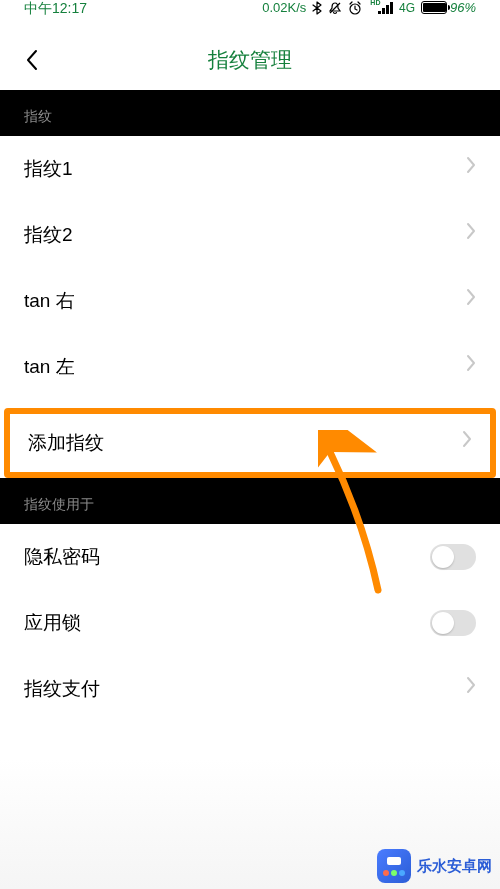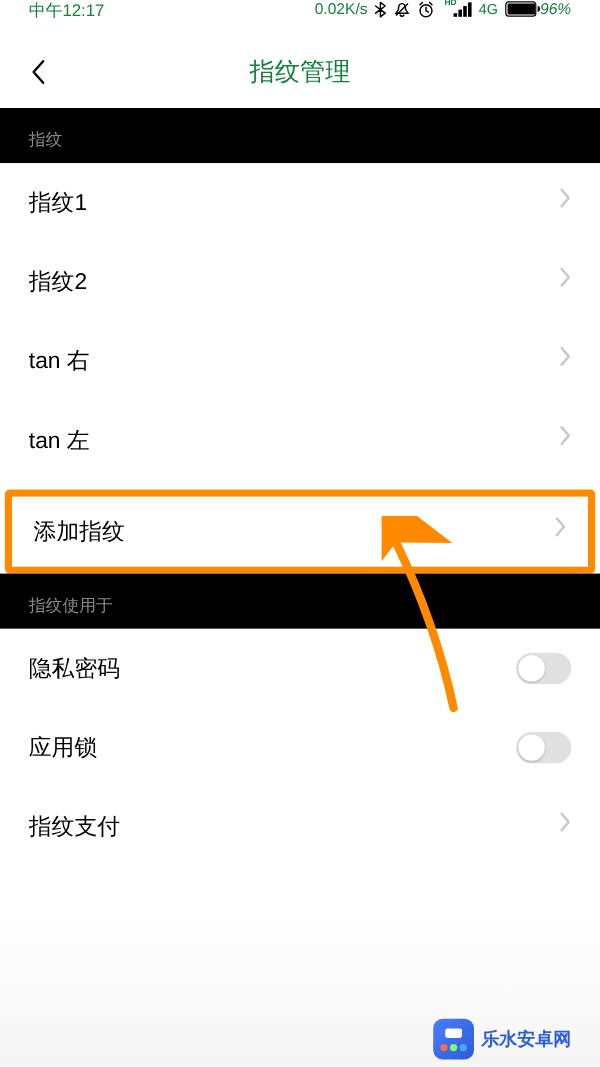--- a/index.html
+++ b/index.html
@@ -130,21 +130,21 @@
     
     .arrow-annot {
       position:absolute;
       left: 318px; top: 430px;
       pointer-events:none;
     }
 
     
     .watermark {
       position: absolute;
-      right: 24px;
+      right: 8px;
       bottom: 6px;
       display:flex; align-items:center; gap:6px;
       font-size: 15px; font-weight:600;
       color: #2b5dd6;
     }
     .wm-icon {
       width: 34px; height: 34px;
       background: linear-gradient(135deg,#4a7cff,#2b5dd6);
       border-radius: 8px;
       display:flex; align-items:center; justify-content:center;

